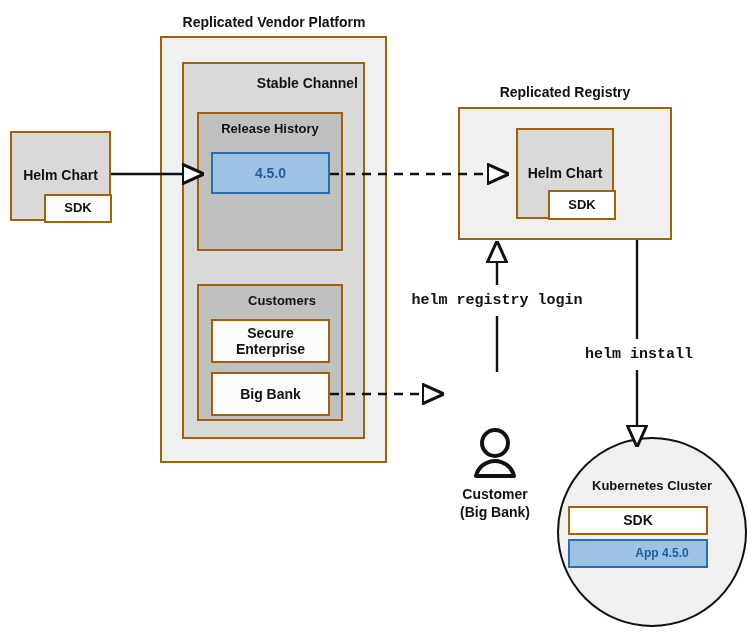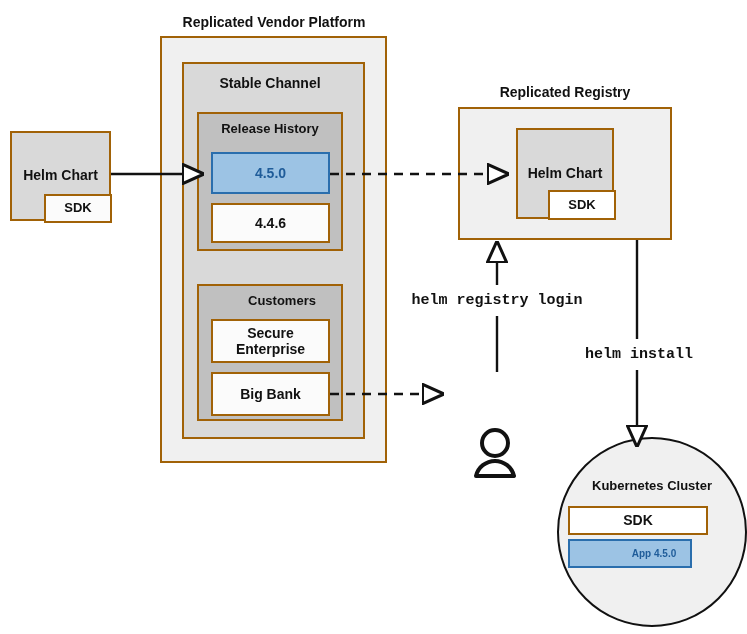--- a/index.html
+++ b/index.html
@@ -66,32 +66,29 @@
 </head>
 <body>
 
 <div id="canvas">
 
   <div class="lbl" style="left:160px; top:14px; width:228px; font-size:14px;">Replicated Vendor Platform</div>
 
   <div class="box fill-outer" style="left:160px; top:36px; width:227px; height:427px;"></div>
 
   <div class="box fill-mid" style="left:182px; top:62px; width:183px; height:377px; display:block;"></div>
-  <div class="lbl" style="left:182px; top:75px; width:176px; font-size:14px;">Stable Channel</div>
+  <div class="lbl" style="left:182px; top:75px; width:176px; font-size:14px;text-align:right;">Stable Channel</div>
 
   <div class="box fill-inner" style="left:197px; top:112px; width:146px; height:139px; display:block;"></div>
   <div class="lbl" style="left:197px; top:121px; width:146px; font-size:13px;">Release History</div>
 
   <div class="box fill-blue" style="left:211px; top:152px; width:119px; height:42px; font-size:14px;">
     <span>4.5.0</span>
   </div>
 
-  <div class="box fill-white" style="left:211px; top:203px; width:119px; height:40px; font-size:14px;">
-    <span>4.4.6</span>
-  </div>
 
   <div class="box fill-inner" style="left:197px; top:284px; width:146px; height:137px; display:block;"></div>
   <div class="lbl" style="left:197px; top:293px; width:170px; font-size:13px;">Customers</div>
 
   <div class="box fill-white" style="left:211px; top:319px; width:119px; height:44px; font-size:14px;">
     <span style="white-space:pre-line;">Secure
 Enterprise</span>
   </div>
 
   <div class="box fill-white" style="left:211px; top:372px; width:119px; height:44px; font-size:14px;">
@@ -113,31 +110,33 @@
   <div class="box fill-pure" style="left:548px; top:190px; width:68px; height:30px; font-size:13px;">
     <span>SDK</span>
   </div>
 
 
   <svg class="overlay" style="width:747px;height:634px;">
     <circle cx="495" cy="443" r="13" fill="none" stroke="#111111" stroke-width="4"></circle>
     <path d="M 476 476 A 19.5 19.5 0 0 1 514 476 Z" fill="none" stroke="#111111" stroke-width="4" stroke-linejoin="round"></path>
     <line x1="476" y1="476" x2="514" y2="476" stroke="#111111" stroke-width="4"></line>
   </svg>
+  <div class="lbl" style="left:420px; top:486px; width:150px; font-size:14px; line-height:1.25;">Customer
+(Big Bank)</div>
 
   <div class="lbl mono" style="left:385px; top:292px; width:224px; font-size:15px;">helm registry login</div>
 
   <div class="lbl mono" style="left:565px; top:346px; width:148px; font-size:15px;">helm install</div>
 
   <div class="circle fill-outer" style="left:557px; top:437px; width:190px; height:190px;"></div>
   <div class="lbl" style="left:557px; top:478px; width:190px; font-size:13px;">Kubernetes Cluster</div>
   <div class="box fill-pure" style="left:568px; top:506px; width:140px; height:29px; font-size:14px;">
     <span>SDK</span>
   </div>
-  <div class="box fill-blue" style="left:568px; top:539px; width:124px; height:29px; font-size:10px;padding-left:48px;">
+  <div class="box fill-blue" style="left:568px; top:539px; width:140px; height:29px; font-size:12px;padding-left:48px;">
     <span>App 4.5.0</span>
   </div>
 
   <svg class="overlay">
     <defs>
       <marker id="arrHollow" viewBox="0 0 10 10" refX="9.5" refY="5" markerWidth="9" markerHeight="9" orient="auto-start-reverse">
         <path d="M 0 0.5 L 10 5 L 0 9.5 z" fill="#ffffff" stroke="#111111" stroke-width="1.4"></path>
       </marker>
       <marker id="arrHollowV" viewBox="0 0 10 10" refX="9.5" refY="5" markerWidth="9" markerHeight="9" orient="auto-start-reverse">
         <path d="M 0 0.5 L 10 5 L 0 9.5 z" fill="#ffffff" stroke="#111111" stroke-width="1.4"></path>

